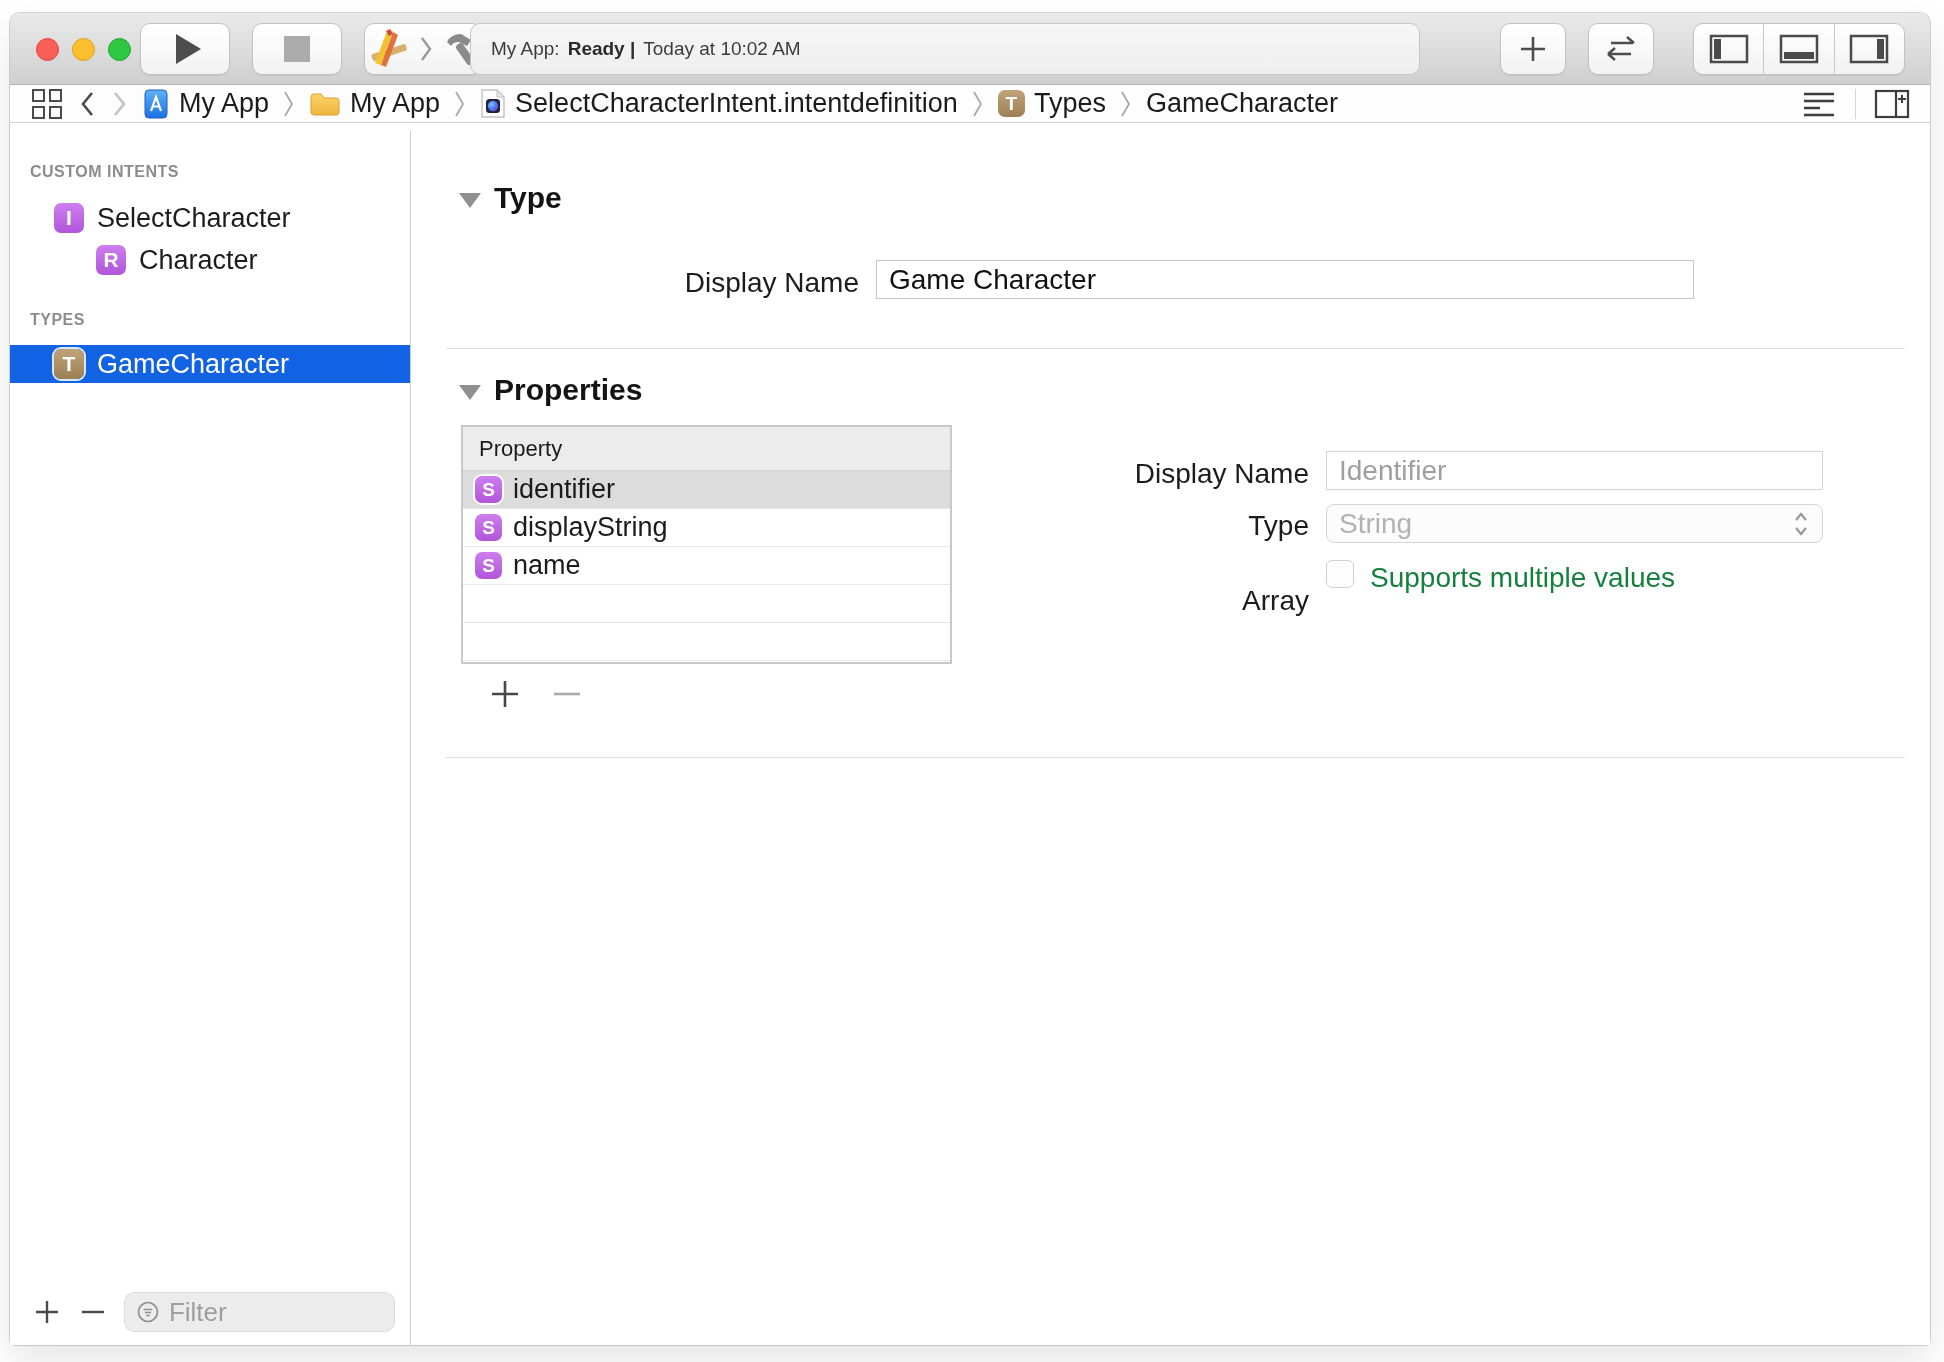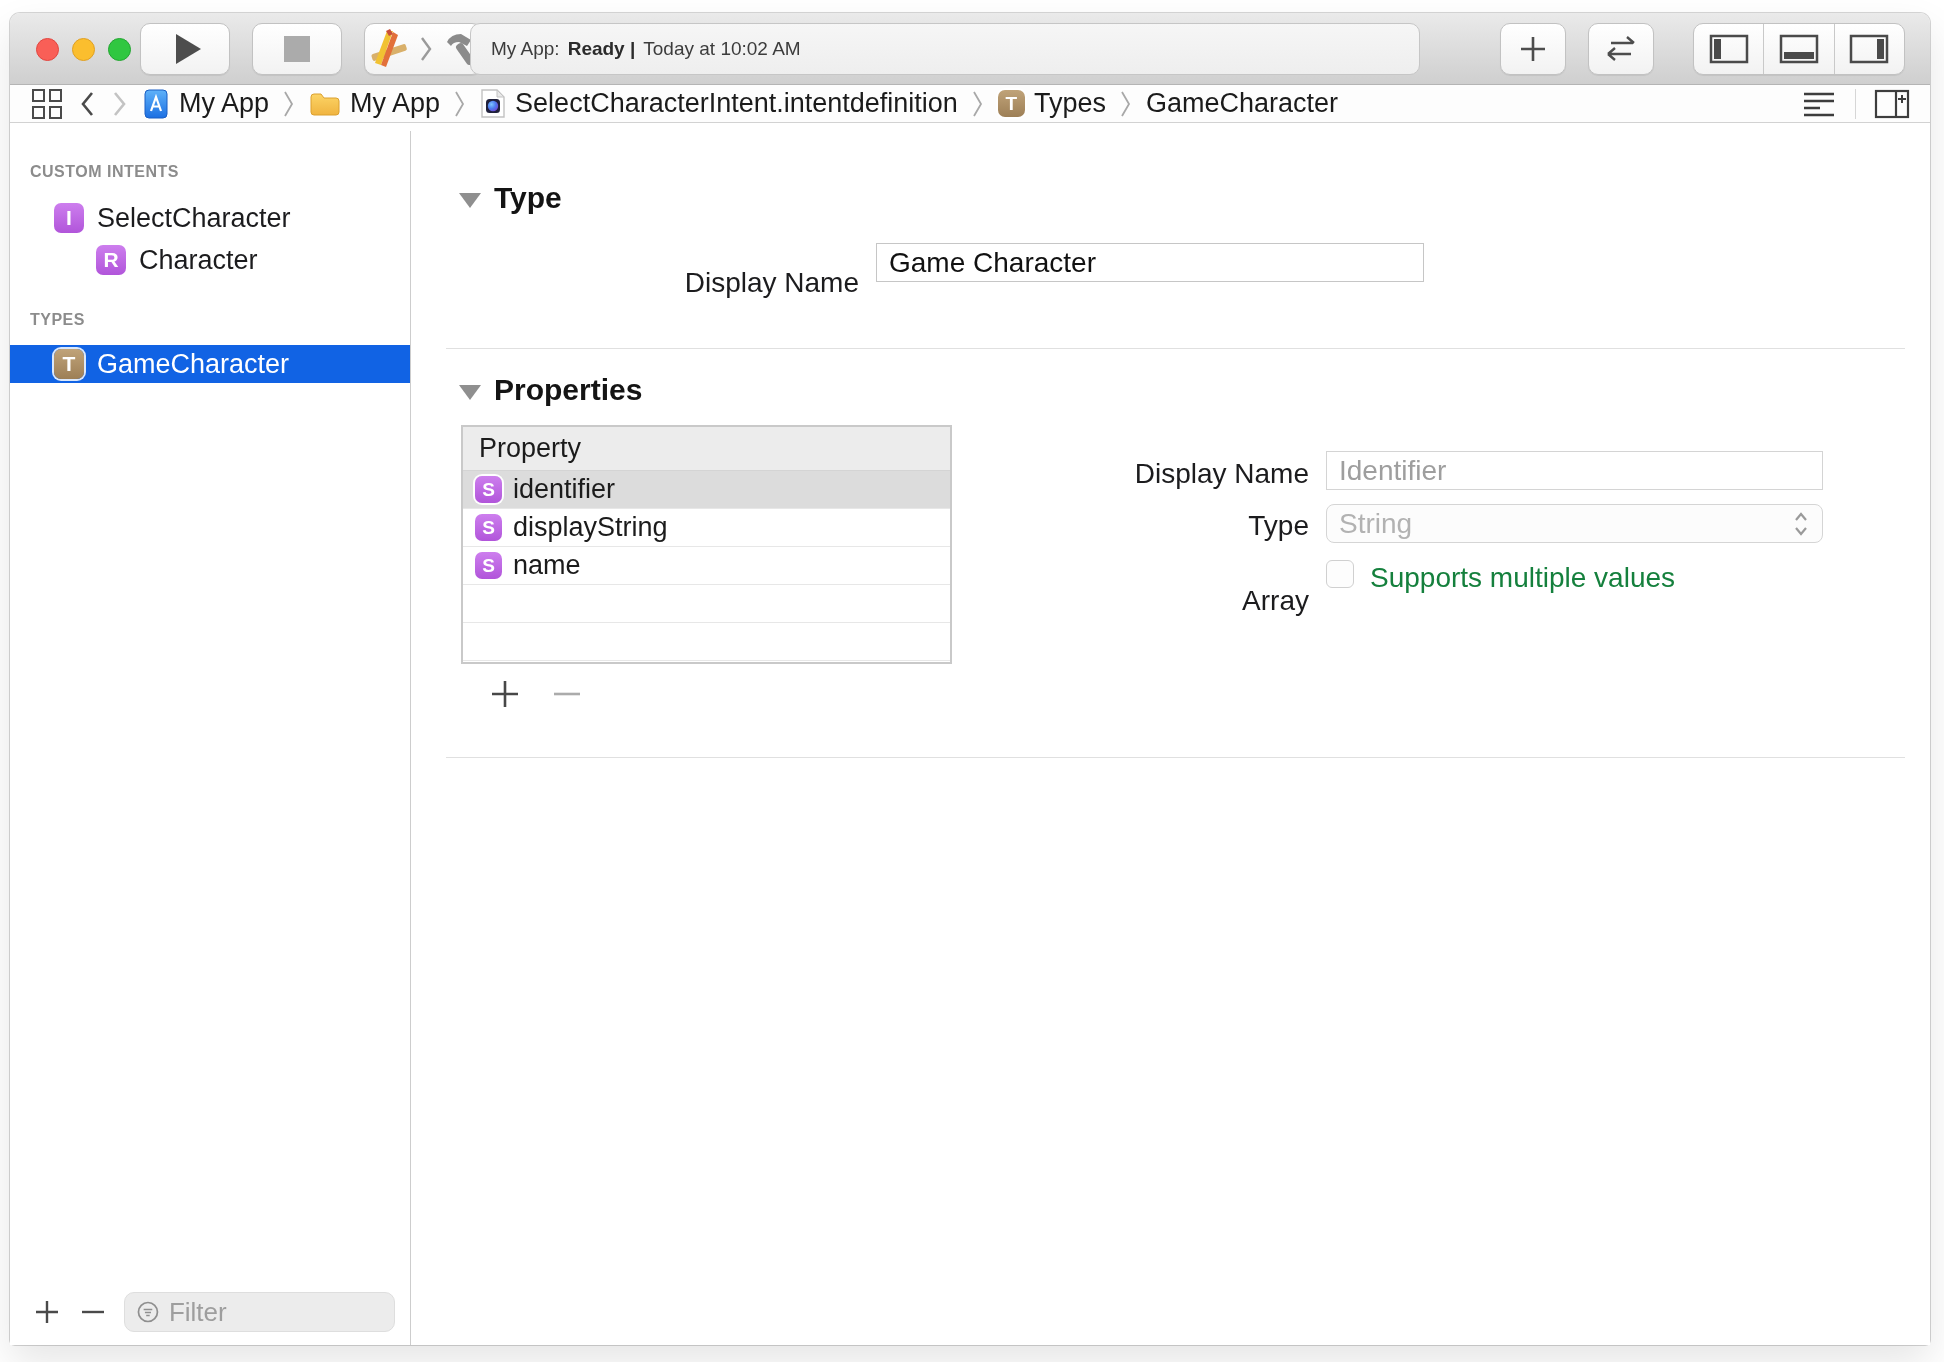--- a/index.html
+++ b/index.html
@@ -94,21 +94,21 @@
   .text-input { position:absolute; border:1px solid #c6c6c6; background:#fff; font-size:28px;
                 padding:0 12px; color:#111; outline:none; font-family:inherit; }
   .text-input.dim { border-color:#d4d4d4; color:#9e9e9e; }
 
   .hsep { position:absolute; height:1px; background:#e0e0e0; }
 
   
   .prop-table { position:absolute; left:49px; top:294px; width:491px; height:239px;
                 border:2px solid #c9c9c9; background:#fff; }
   .pt-header { height:44px; background:#ececec; border-bottom:1px solid #d4d4d4;
-               display:flex; align-items:center; padding-left:16px; font-size:27px; color:#1b1b1b; }
+               display:flex; align-items:center; padding-left:16px; font-size:22px; color:#1b1b1b; }
   .pt-row { height:38px; border-bottom:1px solid #e7e7e7; display:flex; align-items:center;
             gap:11px; padding-left:12px; font-size:27px; color:#1b1b1b; }
   .pt-row.selected { background:#dcdcdc; }
   .pt-row .badge { box-shadow:0 0 0 2px rgba(255,255,255,0.95); }
 
   .table-actions { position:absolute; left:76px; top:546px; display:flex; gap:28px; align-items:center; }
 
   
   .detail-label { position:absolute; width:260px; text-align:right; font-size:28px; color:#1c1c1e; }
   .dropdown { position:absolute; left:914px; top:373px; width:497px; height:39px;
@@ -323,21 +323,21 @@
         </div>
       </div>
     </div>
 
     <div class="main">
 
       <div class="disclosure" style="left:47px; top:62px;"></div>
       <div class="sec-title" style="left:82px; top:50px;">Type</div>
 
       <div class="form-label" style="left:147px; top:136px;">Display Name</div>
-      <input class="text-input" style="left: 464px; top: 112px; width: 548px; height: 39px;" value="Game Character">
+      <input class="text-input" style="left: 464px; top: 129px; width: 818px; height: 39px;" value="Game Character">
 
       <div class="hsep" style="left:34px; right:25px; top:217px;"></div>
 
       <div class="disclosure" style="left:47px; top:254px;"></div>
       <div class="sec-title" style="left:82px; top:242px;">Properties</div>
 
       <div class="prop-table">
         <div class="pt-header">Property</div>
         <div class="pt-row selected">
           <span class="badge purple b27">S</span>

